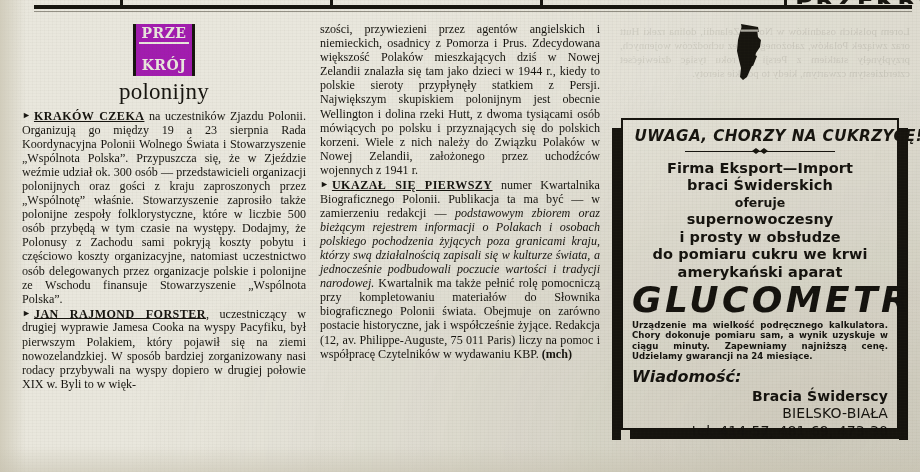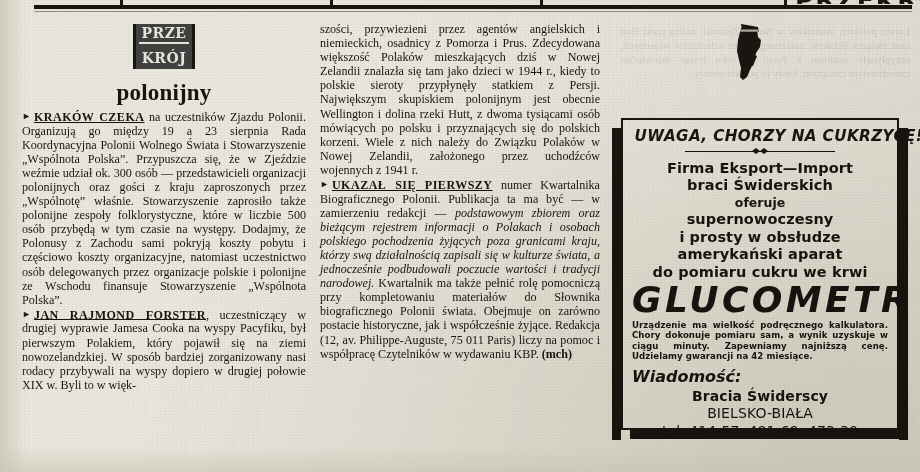--- a/index.html
+++ b/index.html
@@ -93,44 +93,43 @@
   .col1 { left: 22px;  width: 284px; }
   .col2 { left: 320px; width: 280px; }
 
   .brandblock {
     text-align: center;
     margin-bottom: 4px;
     margin-top: 2px;
   }
   .logo {
     display: inline-block;
-    background: #404040;
+    background: #a21caf;
     color: #e9e7dd;
     font-family: "DejaVu Serif", serif;
     font-weight: 700;
     font-size: 14px;
     line-height: 15px;
     letter-spacing: .5px;
     padding: 2px 3px 3px 3px;
     border-left: 3px solid #17150f;
     border-right: 3px solid #17150f;
   }
   .logo span {
     display: block;
     padding: 0 2px;
   }
   .logo .l1 { border-bottom: 2px solid #e9e7dd; padding-bottom: 1px; }
-  .logo .l2 { padding-top: 7px; }
+  .logo .l2 { padding-top: 14px; }
   .sectitle {
     font-family: "Liberation Serif", serif;
     font-size: 23px;
     line-height: 25px;
-    margin-top: 11px;
+    margin-top: 3px;
     letter-spacing: .2px;
-    font-weight: bold;
   }
 
   .bullet {
     font-size: 9px;
     vertical-align: 1.5px;
     letter-spacing: 0;
     margin-right: 3px;
   }
   .lead {
     font-weight: 700;
@@ -263,21 +262,21 @@
   }
   .ad-wiad {
     text-align: left;
     font-style: italic;
     font-weight: 700;
     font-size: 16px;
     line-height: 18px;
     margin-bottom: 2px;
   }
   .ad-contact {
-    text-align: center;
+    text-align: right;
     font-size: 14px;
     line-height: 17.5px;
     letter-spacing: .1px;
   }
   .ad-contact .bold { font-weight: 700; }
 </style>
 </head>
 <body>
 
 <div class="scan">
@@ -341,24 +340,24 @@
     <div class="ad-shadow-b"></div>
 
     <div class="ad">
       <div class="ad-head">UWAGA, CHORZY NA CUKRZYCĘ!</div>
       <div class="ad-orn"></div>
       <div class="ad-l1">Firma Eksport—Import</div>
       <div class="ad-l2">braci Świderskich</div>
       <div class="ad-oferuje">oferuje</div>
       <div class="ad-desc">supernowoczesny</div>
       <div class="ad-desc">i prosty w obsłudze</div>
+      <div class="ad-desc">do pomiaru cukru we krwi</div>
       <div class="ad-desc">amerykański aparat</div>
-      <div class="ad-desc">do pomiaru cukru we krwi</div>
       <div class="ad-product">GLUCOMETR 3</div>
-      <div class="ad-fine">Urządzenie ma wielkość podręcznego kalkulatora. Chory dokonuje pomiaru sam, a wynik uzyskuje w ciągu minuty. Zapewniamy najniższą cenę. Udzielamy gwarancji na 42 miesiące.</div>
+      <div class="ad-fine">Urządzenie ma wielkość podręcznego kalkulatora. Chory dokonuje pomiaru sam, a wynik uzyskuje w ciągu minuty. Zapewniamy najniższą cenę. Udzielamy gwarancji na 24 miesiące.</div>
       <div class="ad-wiad">Wiadomość:</div>
       <div class="ad-contact">
         <div class="bold">Bracia Świderscy</div>
         <div>BIELSKO-BIAŁA</div>
         <div>tel. 414-57, 481-69, 473-30</div>
       </div>
     </div>
   </div>
 
   <div class="grain"></div>

